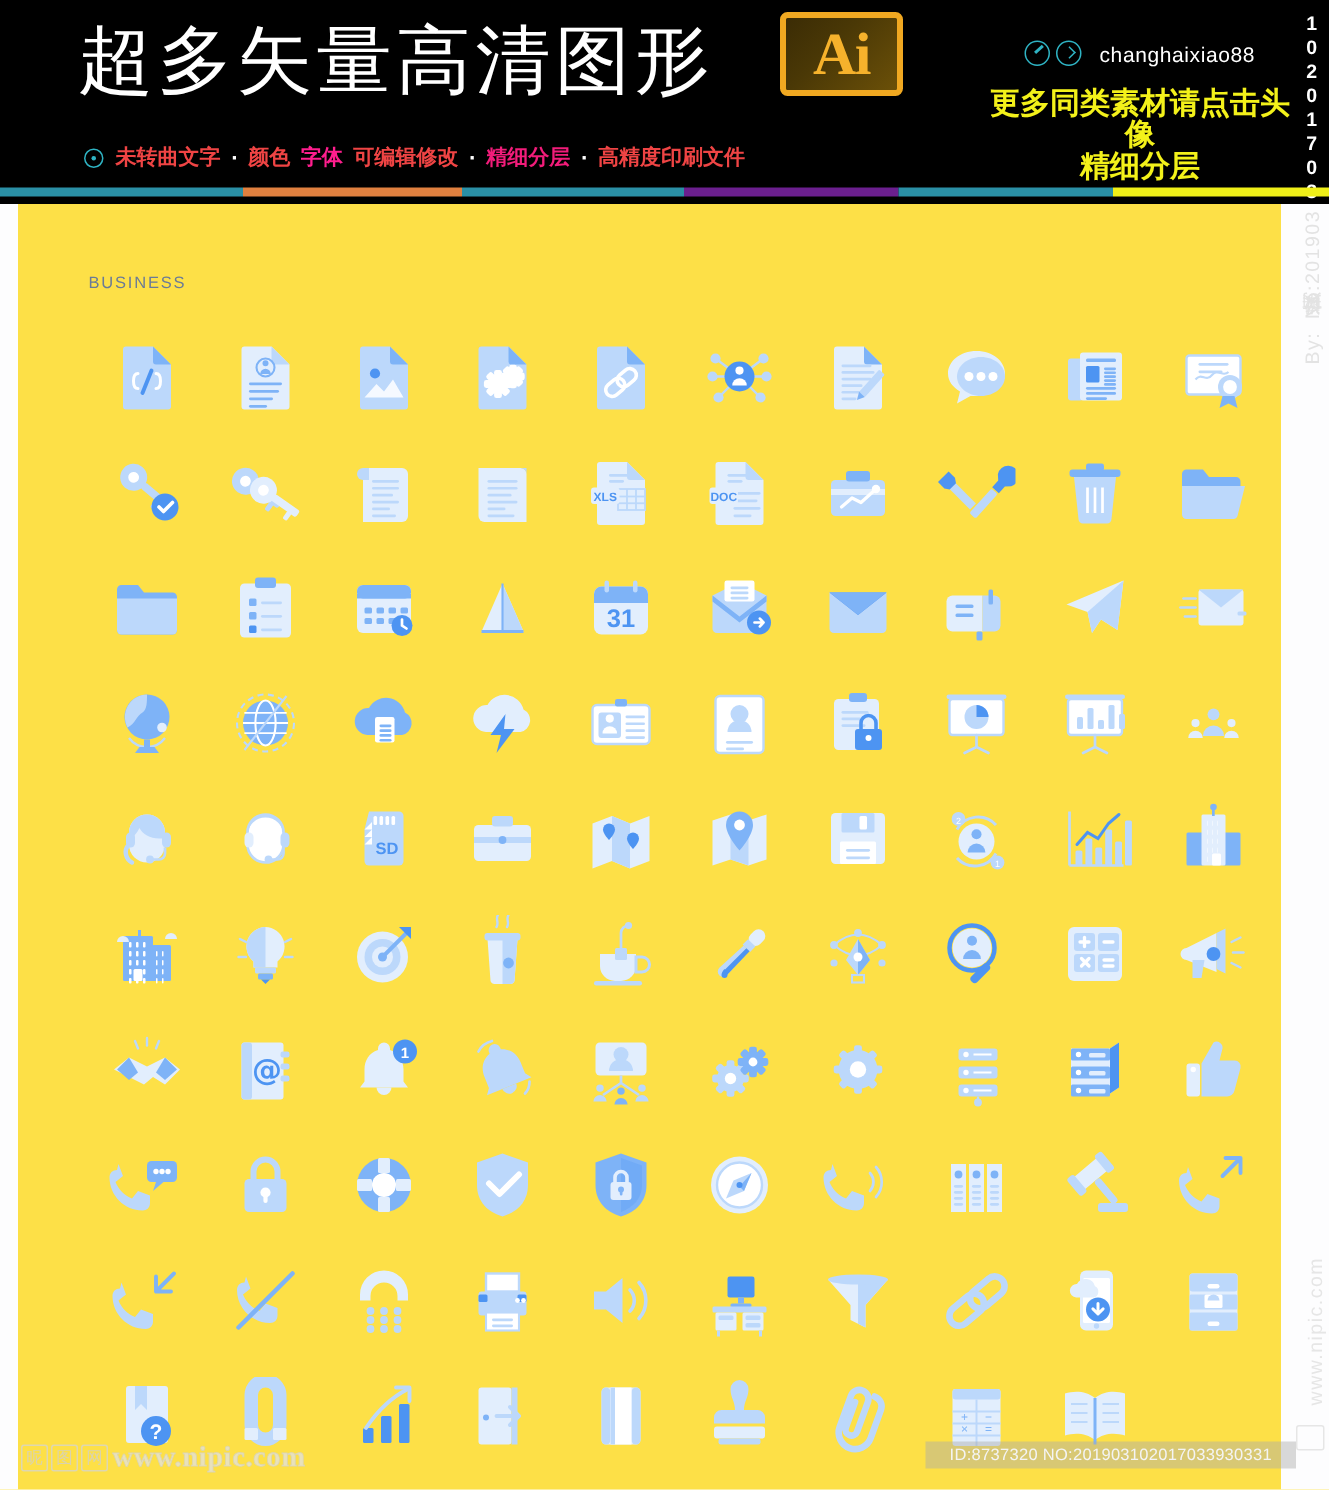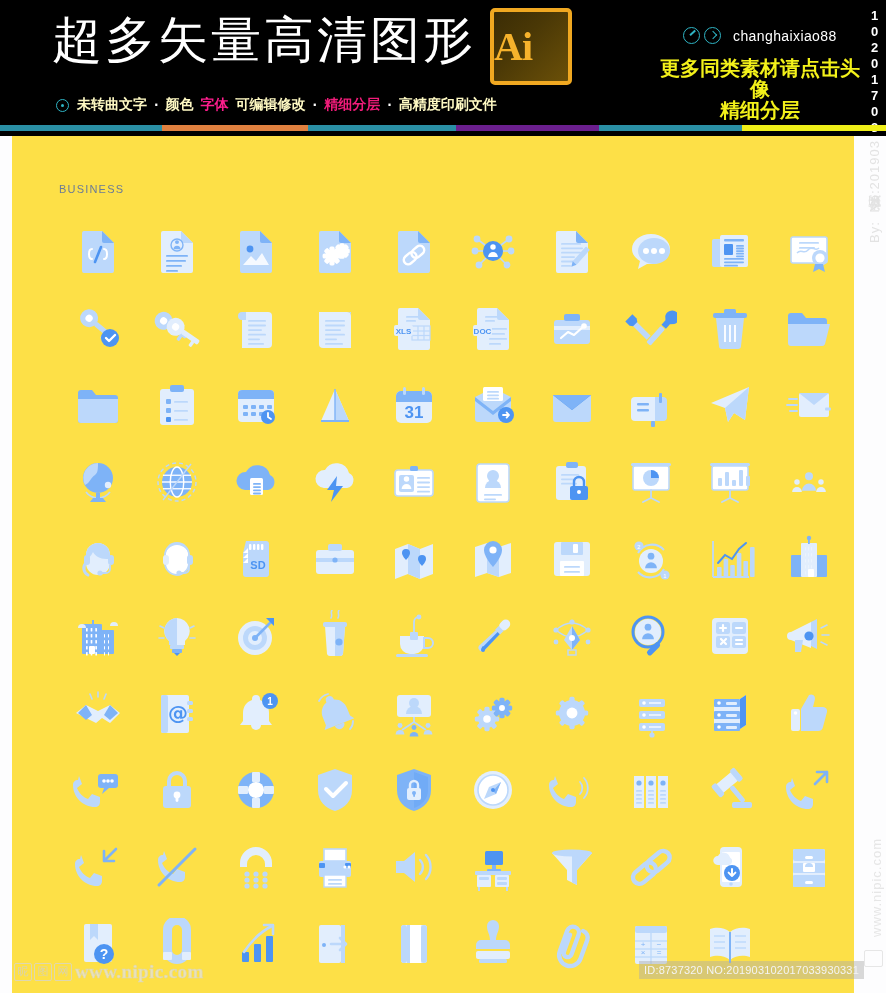--- a/index.html
+++ b/index.html
@@ -19,25 +19,25 @@
     overflow:hidden;
   }
   .hdr-title {
     position:absolute; left:52px; top:10px;
     font-size:50px; line-height:60px; color:#ffffff;
     font-weight:400; letter-spacing:3px;
     font-family:"DejaVu Sans","Liberation Sans",sans-serif;
     white-space:nowrap;
   }
   .ai-logo {
-    position:absolute; left:490px; top:8px; width:82px; height:77px;
+    position:absolute; left:520px; top:8px; width:82px; height:56px;
     background:linear-gradient(135deg,#3b2c05 0%,#4a3806 40%,#6b5008 100%);
     border:4px solid #f0a821;
     border-radius:5px;
-    display:flex; align-items:center; 
+    display:flex; align-items:center; justify-content:center;
   }
   .ai-logo .ai-text {
     font-size:40px; font-weight:bold; color:#f6b22c;
     font-family:"Liberation Serif","DejaVu Serif",serif;
     line-height:1;
     letter-spacing:-1px;
   }
   .hdr-account {
     position:absolute; left:683px; top:27px;
     display:flex; align-items:center; gap:4px;
@@ -85,21 +85,21 @@
   }
   .pin-ico {
     width:13px; height:13px; border-radius:50%;
     border:1.6px solid #2fb4c4; position:relative; display:inline-block;
     flex:0 0 auto; margin-right:1px;
   }
   .pin-ico::after{
     content:""; position:absolute; left:4.1px; top:4.1px;
     width:3px; height:3px; border-radius:50%; background:#2fb4c4;
   }
-  .f-white { color:#fef9c3; }
+  .f-white { color:#ef4444; }
   .f-dot   { color:#ffffff; font-size:12px; }
   .f-pink  { color:#ff1e8e; }
   .f-mag   { color:#f21c7a; }
 
   .colorbar {
     position:absolute; left:0; bottom:5px; width:886px; height:6px;
     display:flex;
   }
   .cb { height:100%; }
 
@@ -168,21 +168,21 @@
   }
   .wm-url {
     font-size:19px; color:#e2e2e2; letter-spacing:.4px;
     font-family:"Liberation Serif","DejaVu Serif",serif;
     font-weight:bold;
     -webkit-text-stroke:0.5px #d0d0d0;
   }
   .wm-id {
     position:absolute; right:22px; bottom:14px;
     background:rgba(170,170,170,.45);
-    color:#f4f4f4; font-size:11px; padding:3px 5px;
+    color:#f4f4f4; font-size:11px; padding:3px 16px;
     font-family:"Liberation Sans",sans-serif;
     letter-spacing:.2px;
     white-space:nowrap;
   }
 </style>
 </head>
 <body>
 
 <div class="header">
   <div class="hdr-title">超多矢量高清图形</div>

